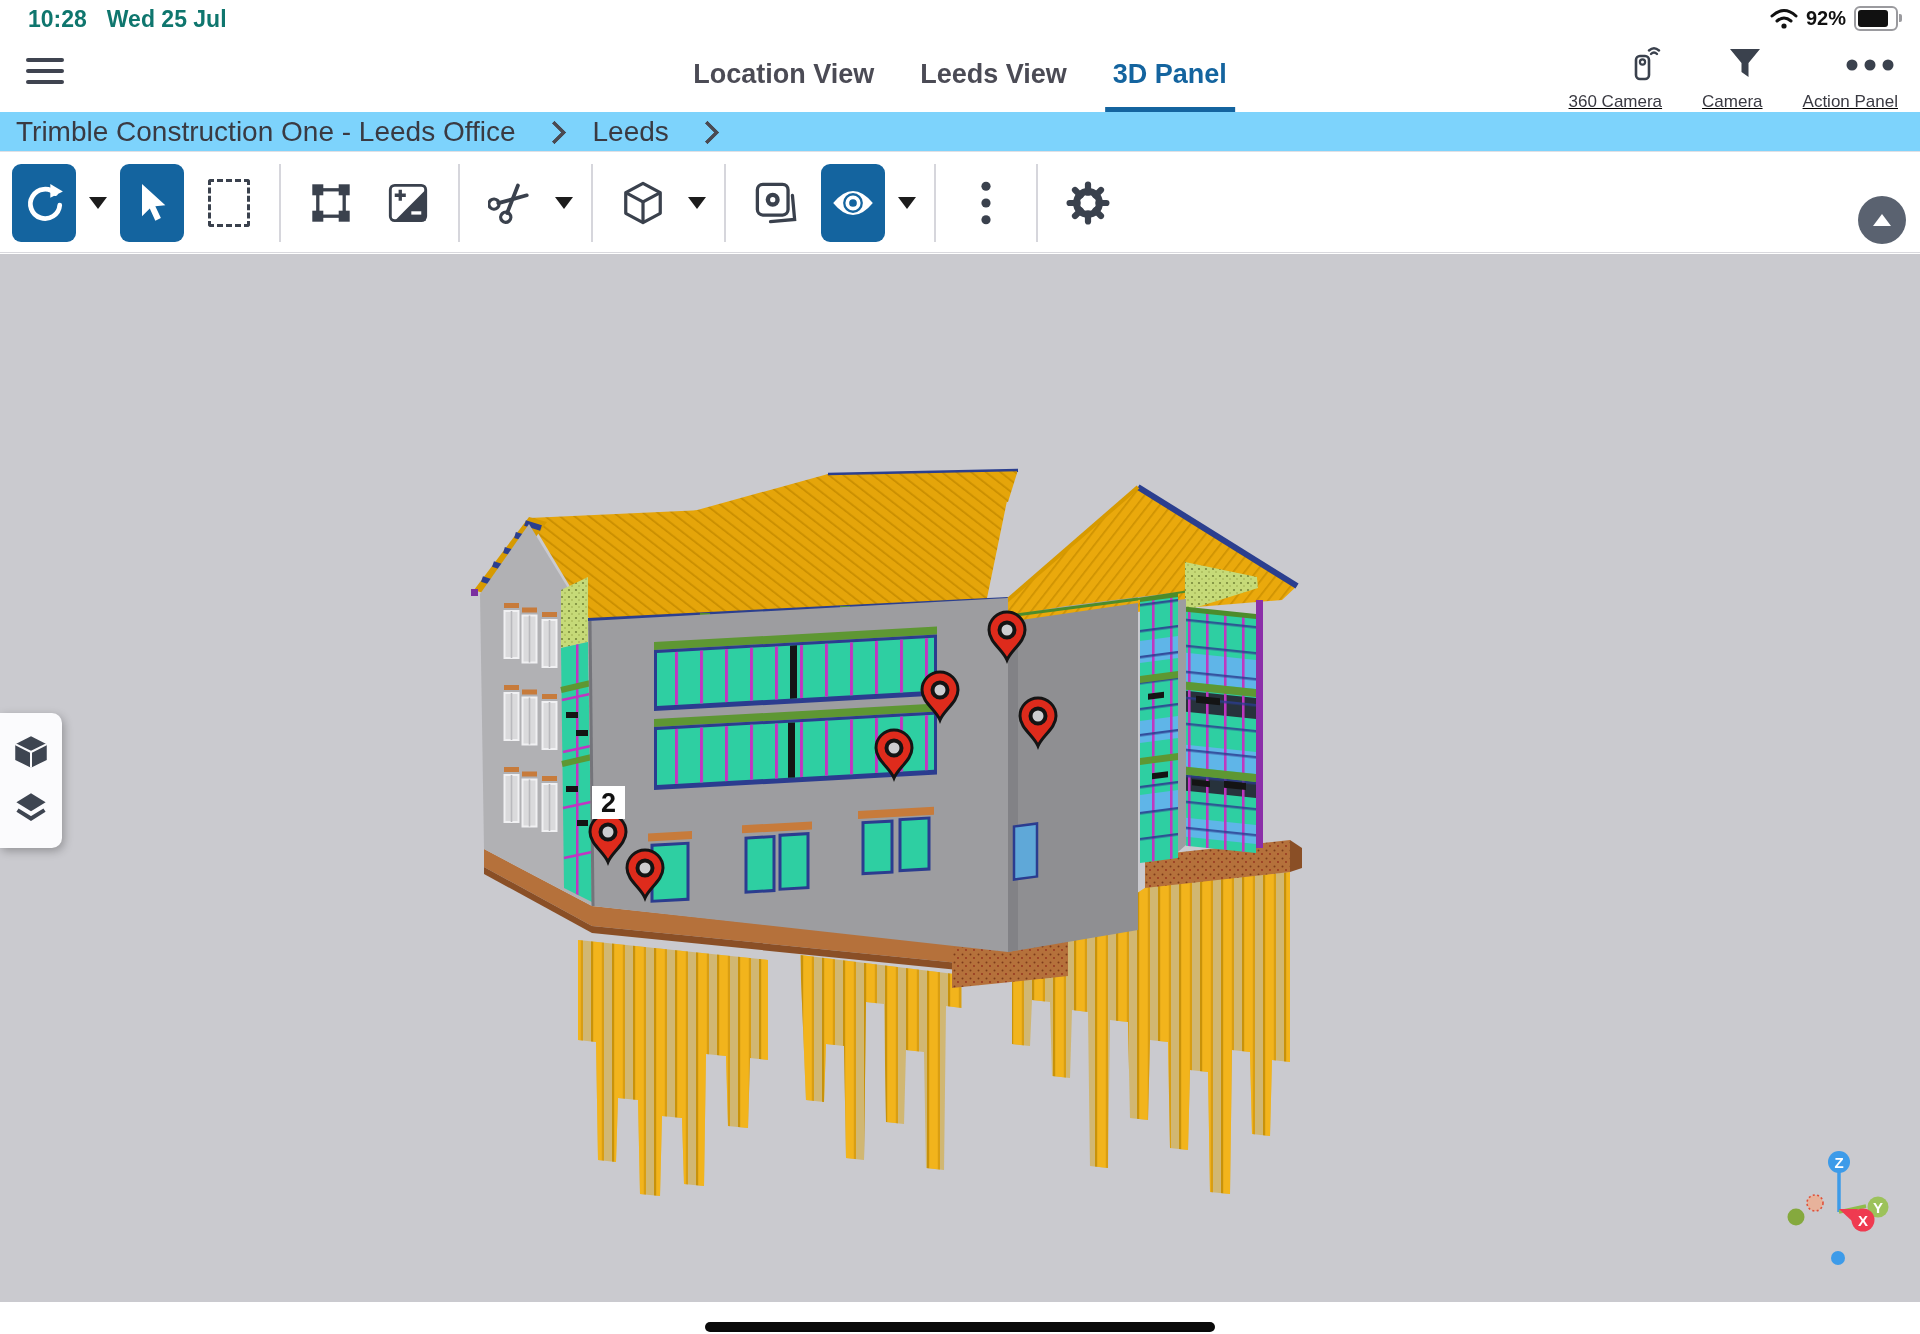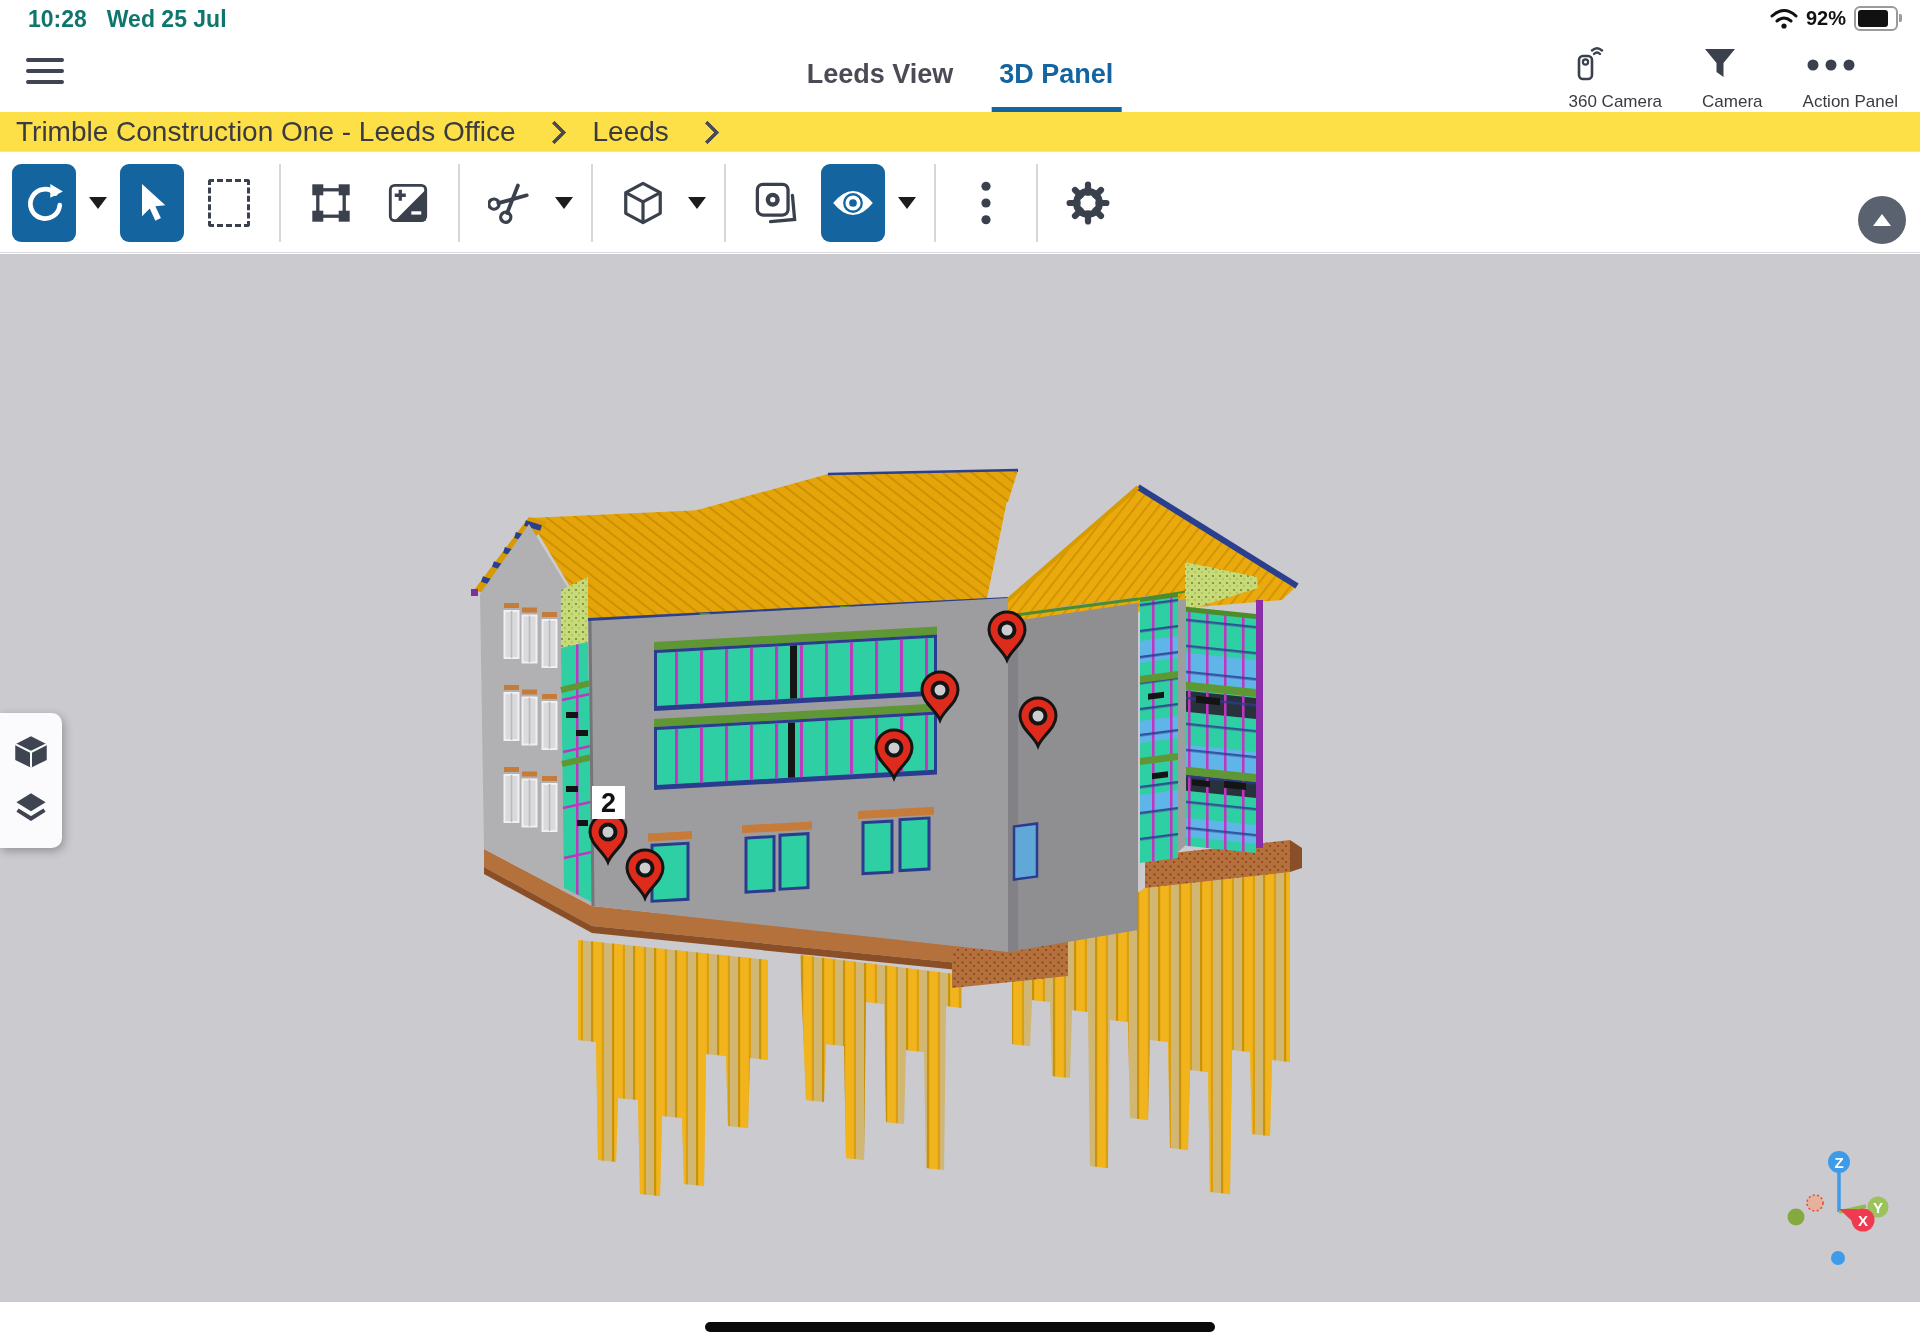--- a/index.html
+++ b/index.html
@@ -21,25 +21,25 @@
   .hamburger{position:absolute;left:26px;top:18px;width:38px;height:34px;display:flex;
     flex-direction:column;justify-content:center;gap:7px;cursor:pointer;}
   .hamburger div{height:4px;background:#3f4450;border-radius:2px;}
   .tabs{position:absolute;left:50%;transform:translateX(-50%);top:0;height:100%;
     display:flex;gap:46px;align-items:center;}
   .tab{position:relative;height:100%;display:flex;align-items:center;font-size:27px;
     font-weight:700;color:#4b4b55;cursor:pointer;white-space:nowrap;}
   .tab.active{color:#14649F;}
   .tab.active::after{content:"";position:absolute;left:-8px;right:-8px;bottom:0;height:5px;background:#14649F;}
   .hdr-actions{position:absolute;right:22px;top:0;height:100%;display:flex;gap:40px;align-items:flex-end;padding-bottom:4px;}
-  .hdr-item{display:flex;flex-direction:column;align-items:flex-start;gap:11px;cursor:pointer;}
+  .hdr-item{display:flex;flex-direction:column;align-items:flex-end;gap:11px;cursor:pointer;text-decoration:underline;}
   .hdr-item .lbl{font-size:17px;color:#3a3a42;}
 
   
-  .breadcrumb{position:absolute;left:0;top:112px;width:100%;height:40px;background:#fde047;
+  .breadcrumb{position:absolute;left:0;top:112px;width:100%;height:40px;background:#7dd3fc;
     display:flex;align-items:center;padding-left:16px;box-sizing:border-box;gap:30px;
     border-bottom:1px solid #e0e0e5;}
   .crumb{font-size:28px;color:#3a3a42;cursor:pointer;}
   .chev{width:13px;height:13px;border-top:4px solid #4a4a52;border-right:4px solid #4a4a52;
     transform:rotate(45deg);border-radius:1px;margin-top:2px;}
 
   
   .toolbar{position:absolute;left:0;top:153px;width:100%;height:100px;background:#fff;
     border-bottom:1px solid #d9d9de;display:flex;align-items:center;padding-left:12px;
     box-sizing:border-box;gap:13px;}
@@ -95,20 +95,23 @@
   </div>
 
   <div class="header">
     <div class="hamburger">
         <div></div>
         <div></div>
         <div></div>
       </div>
 
     <div class="tabs">
+      <div class="tab">
+          <span>Location View</span>
+        </div>
       <div class="tab">
           <span>Leeds View</span>
         </div>
       <div class="tab active">
           <span>3D Panel</span>
         </div>
     </div>
 
     <div class="hdr-actions">
       <div class="hdr-item">

